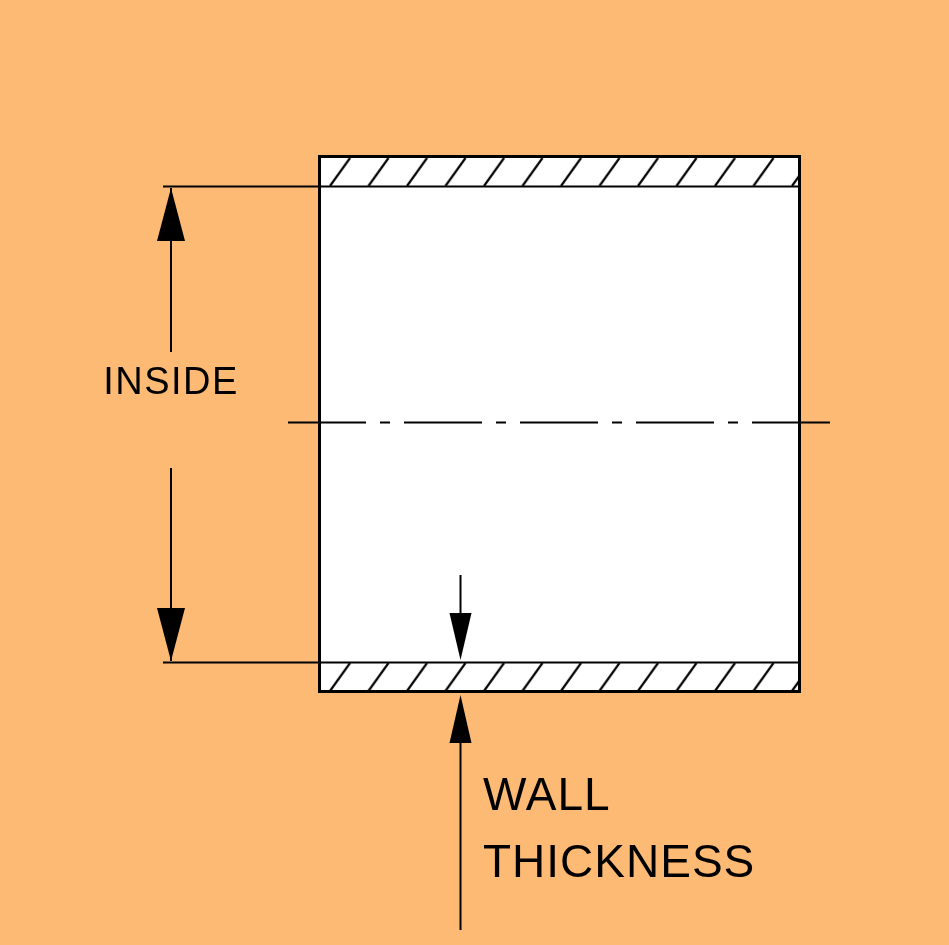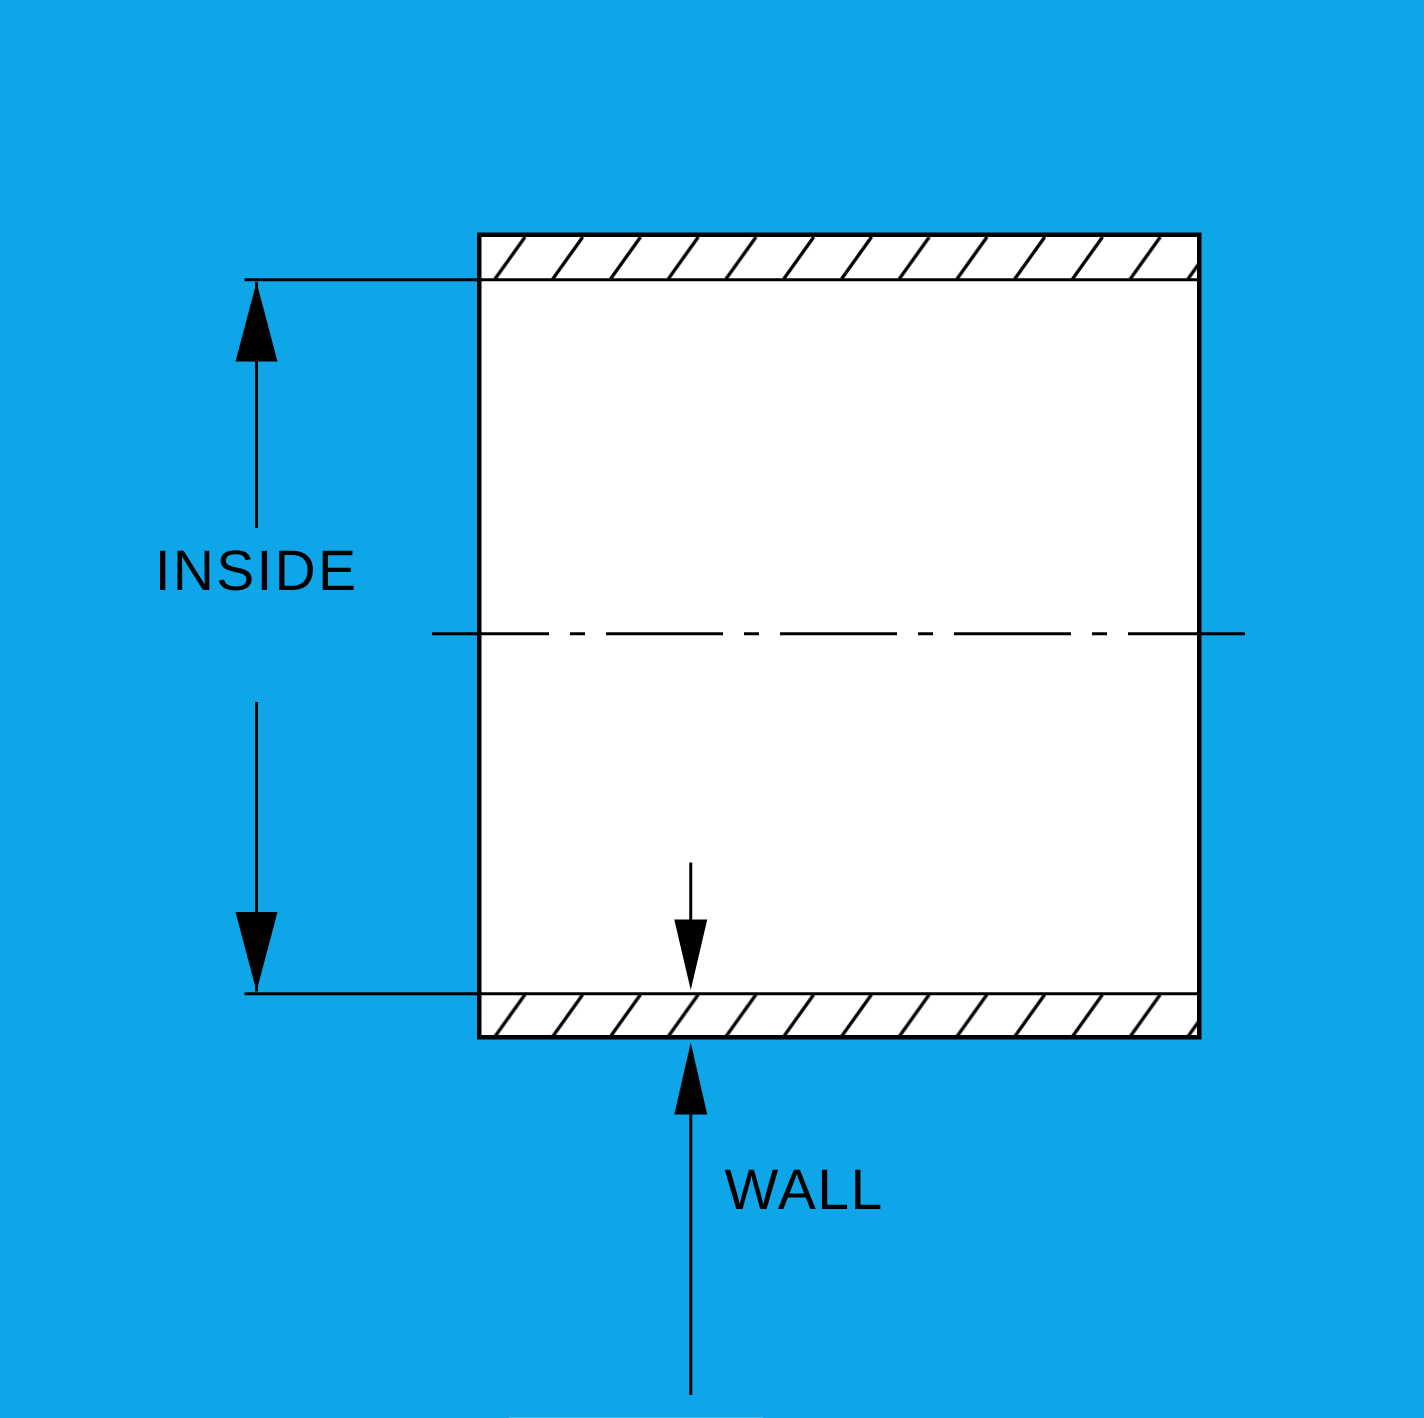--- a/index.html
+++ b/index.html
@@ -8,21 +8,21 @@
     height: 945px;
     background: #ffffff;
     font-family: "Liberation Sans", sans-serif;
     position: relative;
     overflow: hidden;
   }
   .stage {
     position: absolute;
     top: 0; left: 0;
     width: 949px; height: 945px;
-    background: #0ea5e9;
+    background: #fdba74;
   }
   .stage svg { position: absolute; top: 0; left: 0; }
 
   .thin   { stroke: #000000; stroke-width: 2; fill: none; }
   .arrow  { fill: #000000; stroke: none; }
   .centerline-stroke {
     stroke: #000000;
     stroke-width: 2;
     stroke-dasharray: 78 14 10 14;
     fill: none;
@@ -35,21 +35,21 @@
   }
   .dim-label {
     font-size: 38px;
     line-height: 38px;
     letter-spacing: 1.5px;
     left: 0;
     width: 342px;
     text-align: center;
   }
   .wall-label {
-    font-size: 38px;
+    font-size: 46px;
     line-height: 46px;
     letter-spacing: 1px;
     left: 483px;
   }
   #lbl-inside    { top: 362px; }
   #lbl-diameter  { top: 420px; }
   #lbl-wall      { top: 771px; }
   #lbl-thickness { top: 838px; }
 </style>
 </head>
@@ -88,14 +88,15 @@
     <g>
       <line class="thin" x1="460.5" y1="575" x2="460.5" y2="616"></line>
       <polygon class="arrow" points="460.5,660 449.5,613 471.5,613"></polygon>
       <polygon class="arrow" points="460.5,695 449.5,743 471.5,743"></polygon>
       <line class="thin" x1="460.5" y1="743" x2="460.5" y2="930"></line>
     </g>
   </svg>
 
   <div class="label dim-label" id="lbl-inside">INSIDE</div>
   <div class="label wall-label" id="lbl-wall">WALL</div>
+  <div class="label wall-label" id="lbl-thickness">THICKNESS</div>
 
 </div>
 
 </body></html>

